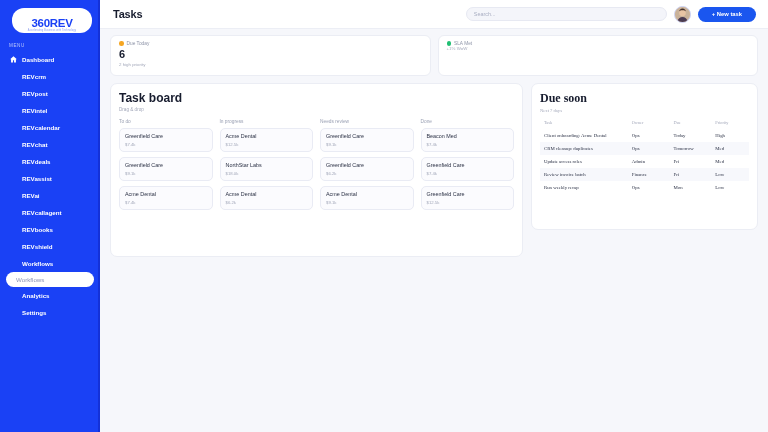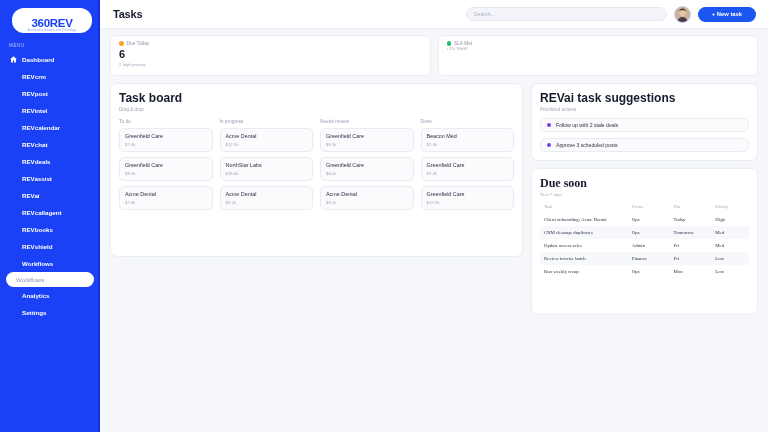--- a/index.html
+++ b/index.html
@@ -322,34 +322,20 @@
                   <div class="task-card">
                     <div class="task-name">Greenfield Care</div>
                     <div class="task-amt">$12.5k</div>
                   </div>
                 </div>
               </div>
           </section>
         </div>
 
         <div class="col-right">
-          <section class="panel suggest">
-            <div class="panel-title">REVai task suggestions</div>
-            <div class="panel-sub">Prioritized actions</div>
-            <div id="suggest-list">
-                <div class="suggest-item">
-                  <span class="suggest-dot" style="background:#7b3fe4"></span>
-                  <span class="suggest-text">Follow up with 2 stale deals</span>
-                </div>
-                <div class="suggest-item">
-                  <span class="suggest-dot" style="background:#7b3fe4"></span>
-                  <span class="suggest-text">Approve 3 scheduled posts</span>
-                </div>
-              </div>
-          </section>
 
           <section class="panel due">
             <div class="panel-title">Due soon</div>
             <div class="panel-sub">Next 7 days</div>
             <table class="due-table">
               <thead>
                   <tr id="due-head">
                     <th class="c-task">Task</th>
                     <th class="c-owner">Owner</th>
                     <th class="c-due">Due</th>

